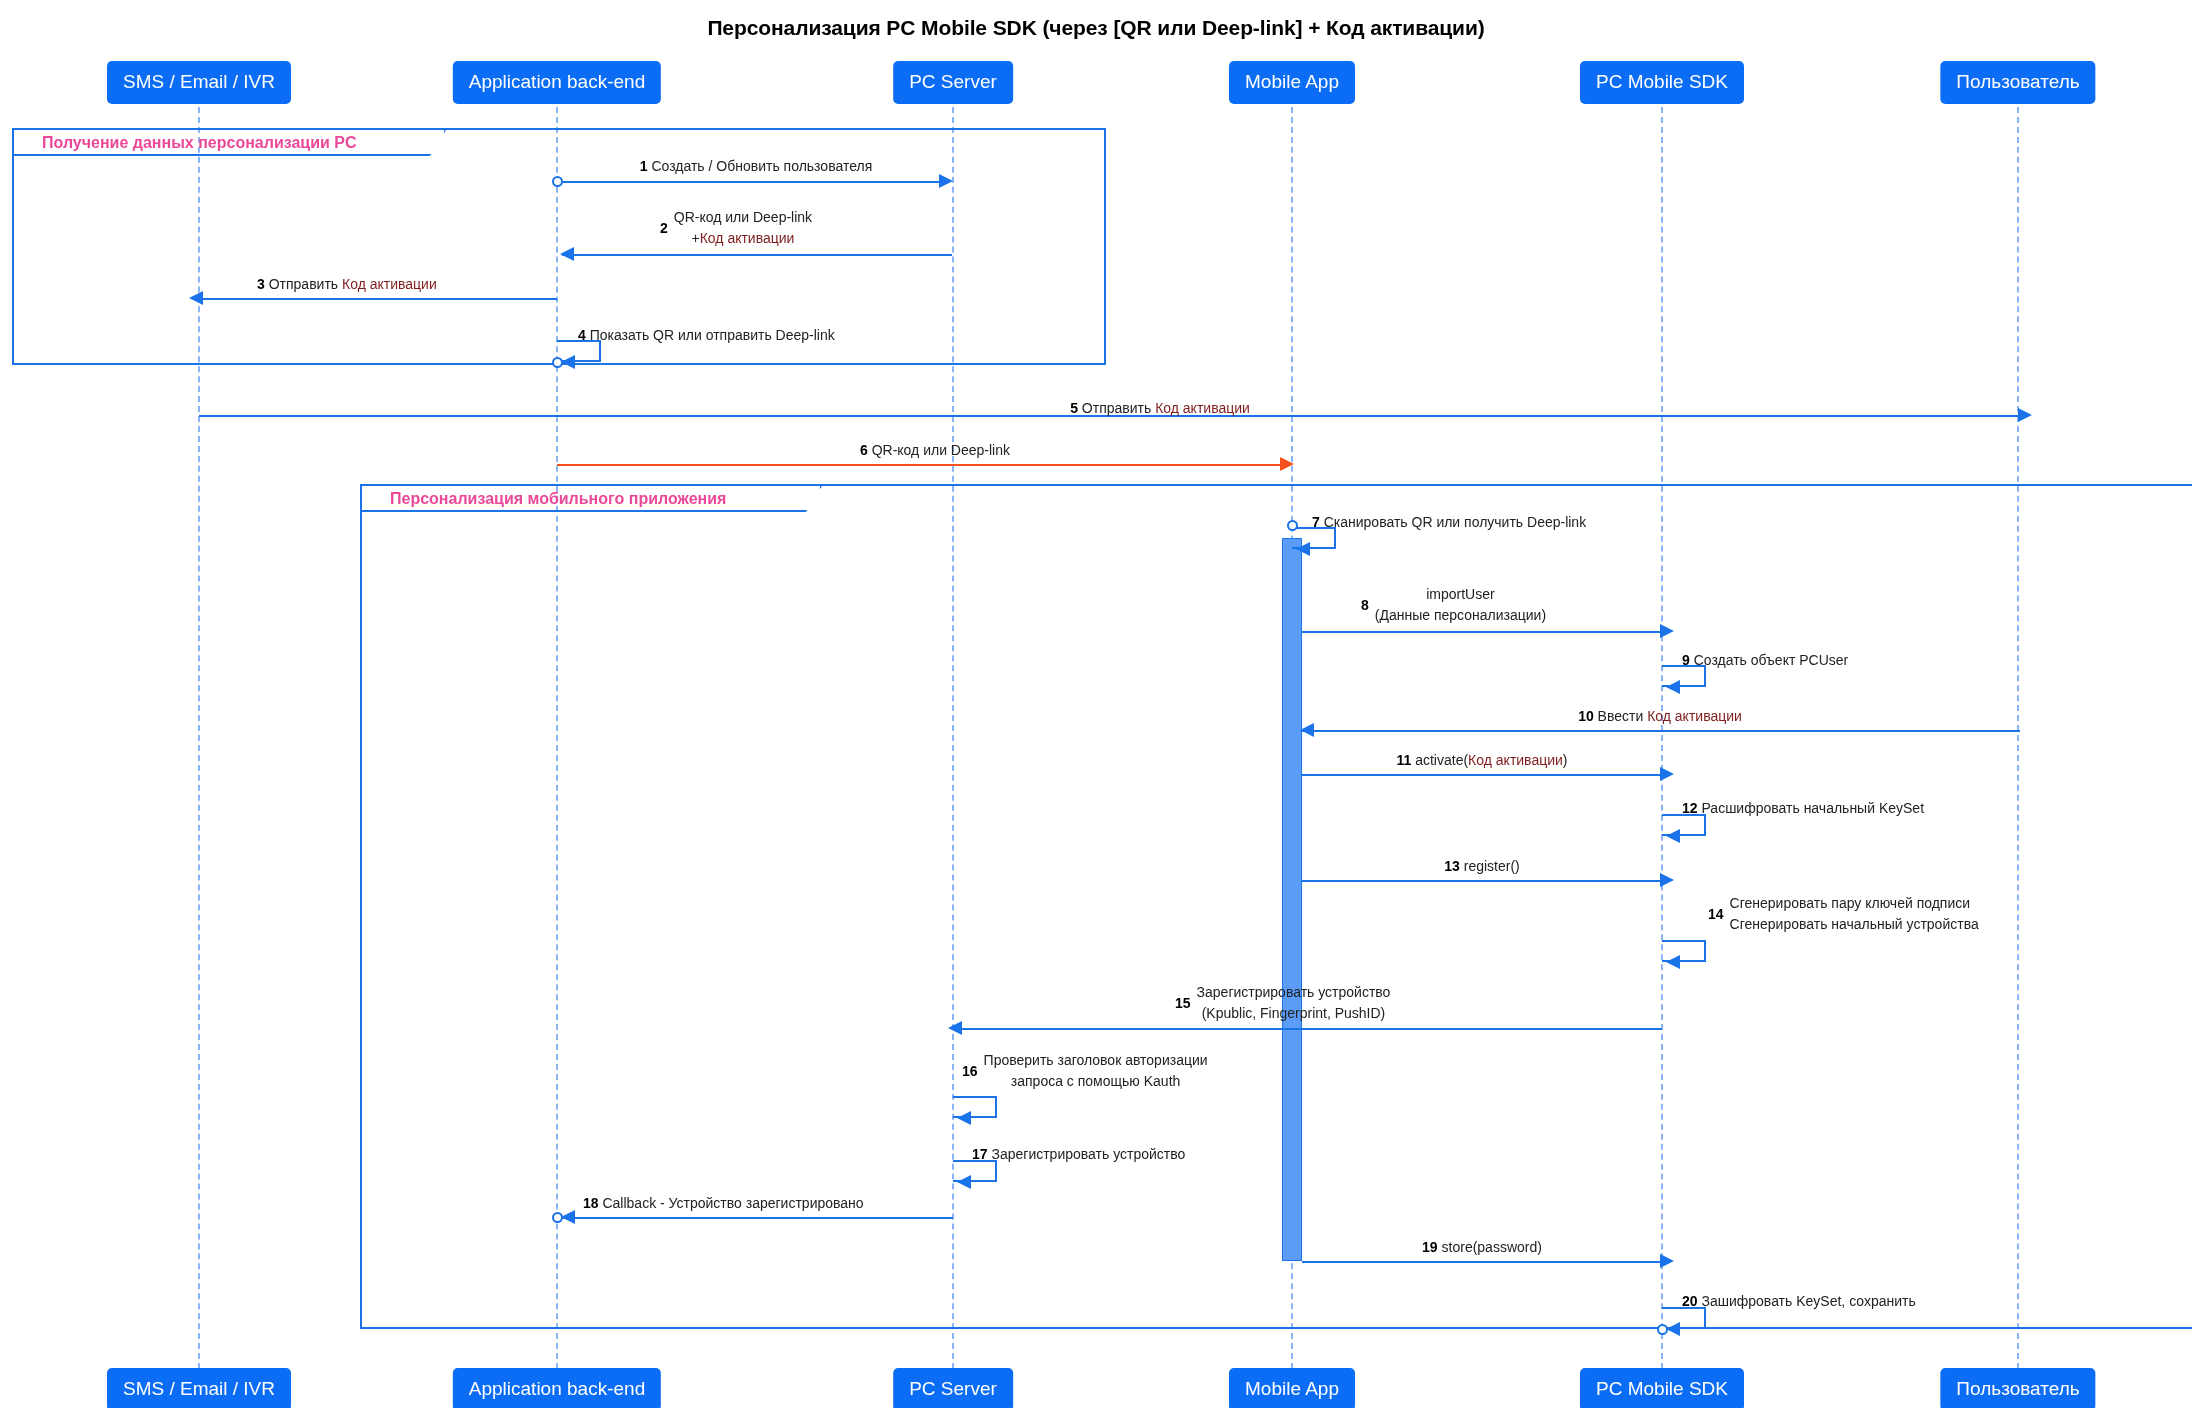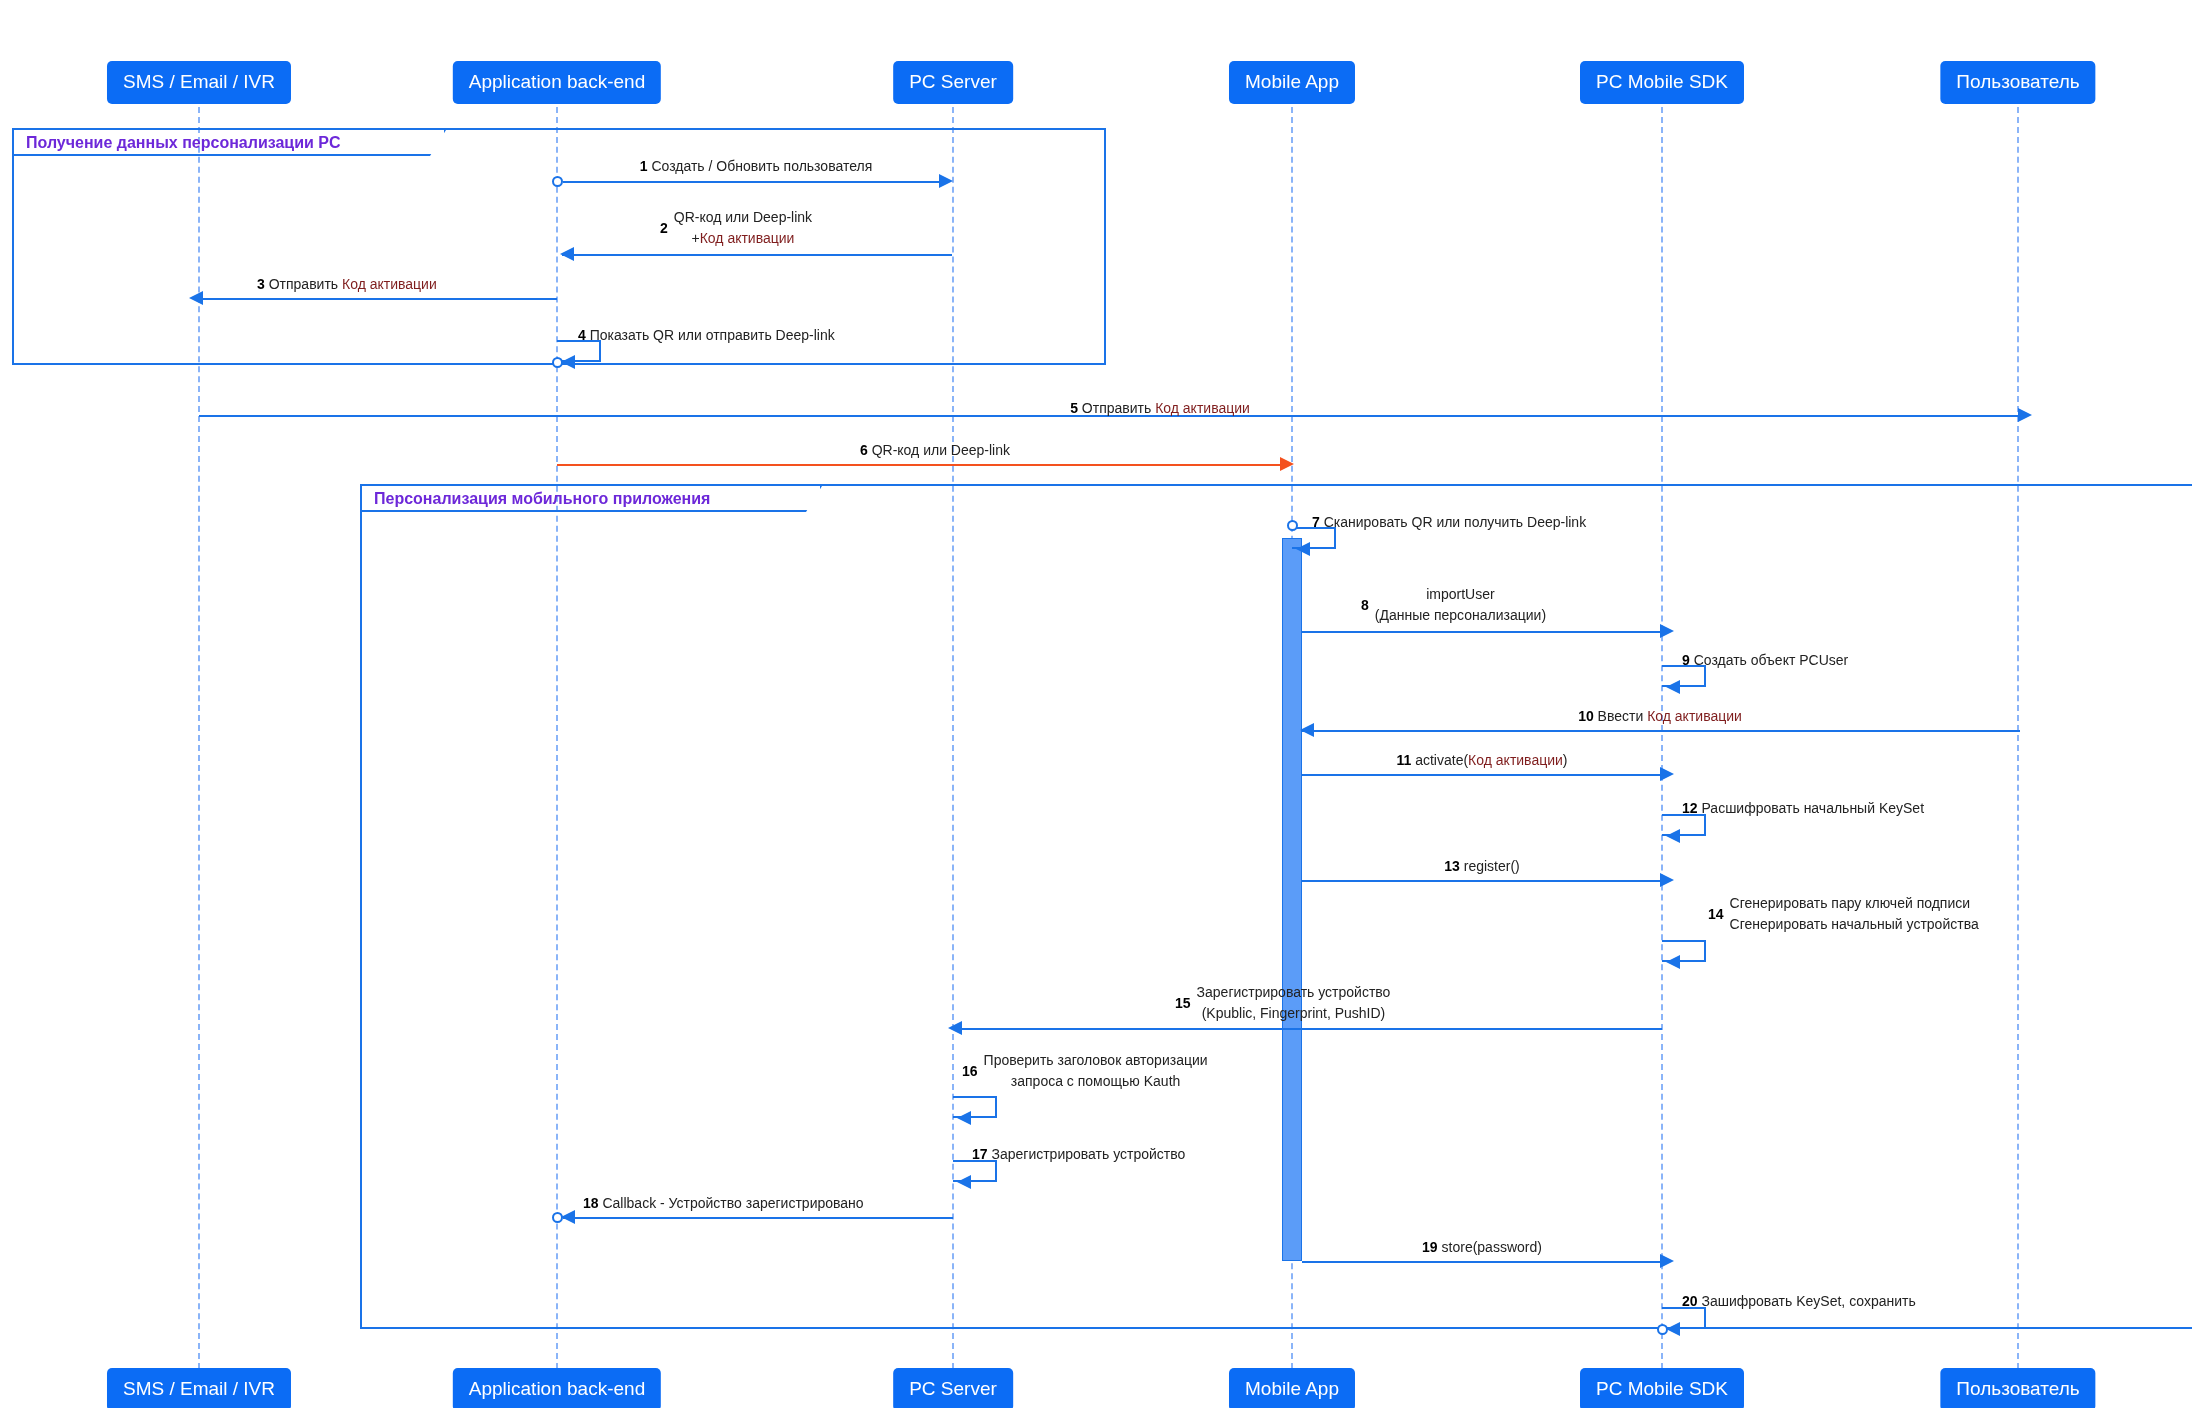--- a/index.html
+++ b/index.html
@@ -61,24 +61,24 @@
     border:2px solid #1a73e8;
     box-sizing:border-box;
     background:transparent;
   }
   .fragment-label{
     position:absolute;
     top:0; left:0;
     height:26px;
     display:flex;
     align-items:center;
-    padding:0 30px 0 12px;
+    padding:0 30px 0 28px;
     font-size:16px;
     font-weight:bold;
-    color:#6d28d9;
+    color:#ec4899;
     white-space:nowrap;
     box-sizing:border-box;
   }
   .fragment-label .tab-shape{
     position:absolute;
     left:0; top:0;
     height:100%;
     width:100%;
     border-right:2px solid #1a73e8;
     border-bottom:2px solid #1a73e8;
@@ -142,20 +142,21 @@
   }
   .msg-label.stacked .lines{ display:flex; flex-direction:column; }
   .msg-label.stacked .lines > span{ white-space:nowrap; }
   .msg-label.stacked .lines.ctr > span{ text-align:center; }
 </style>
 </head>
 <body>
 
 <div id="canvas">
 
+  <div class="diagram-title">Персонализация PC Mobile SDK (через [QR или Deep-link] + Код активации)</div>
 
   <div class="participant" style="left:199px;top:61px;">SMS / Email / IVR</div>
   <div class="participant" style="left:557px;top:61px;">Application back-end</div>
   <div class="participant" style="left:953px;top:61px;">PC Server</div>
   <div class="participant" style="left:1292px;top:61px;">Mobile App</div>
   <div class="participant" style="left:1662px;top:61px;">PC Mobile SDK</div>
   <div class="participant" style="left:2018px;top:61px;">Пользователь</div>
 
   <div class="lifeline" style="left:199px;top:107px;height:1262px;"></div>
   <div class="lifeline" style="left:557px;top:107px;height:1262px;"></div>

